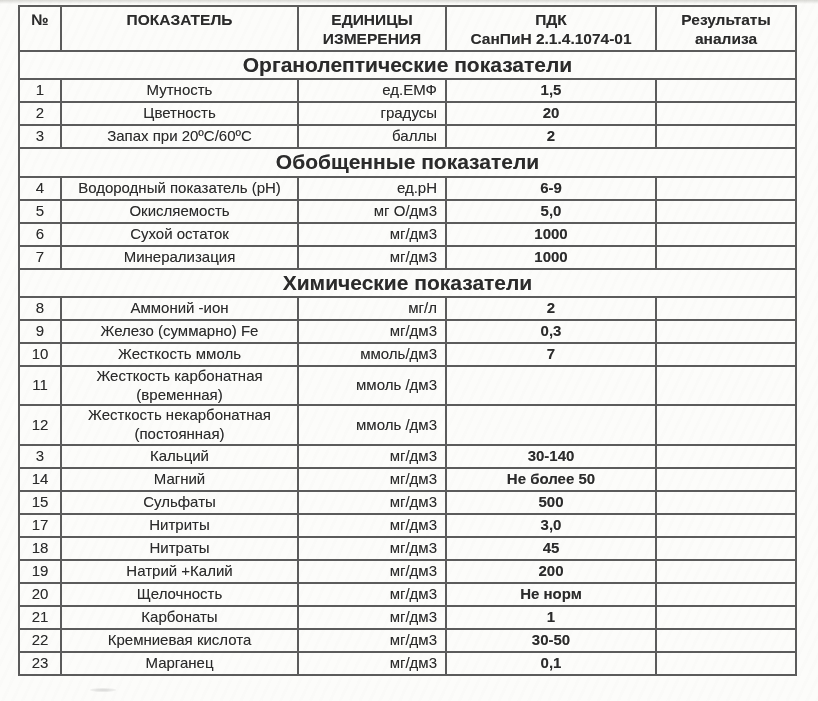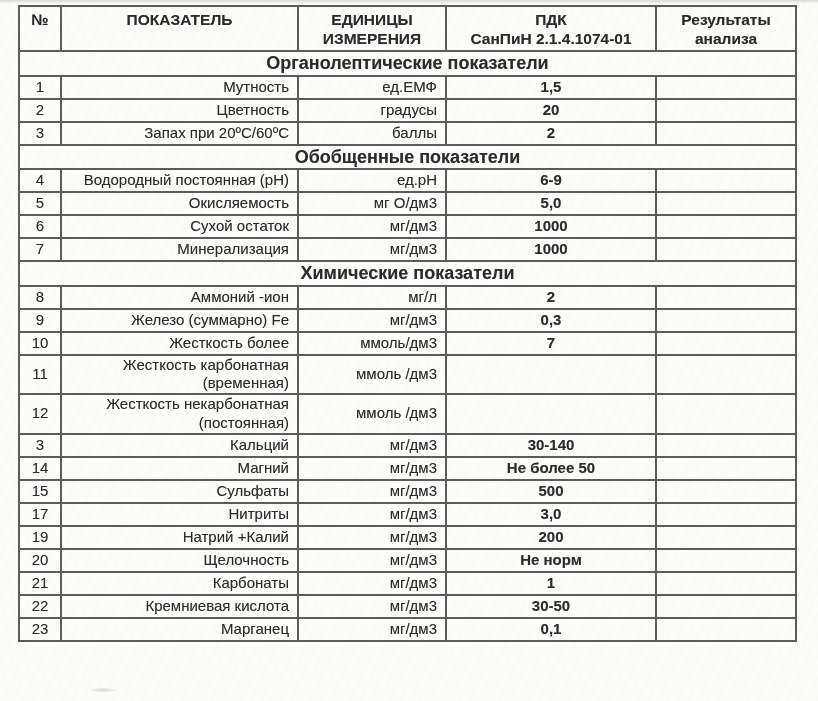--- a/index.html
+++ b/index.html
@@ -54,28 +54,28 @@
     font-size: 15.5px;
     text-align: center;
     vertical-align: top;
     padding-top: 3px;
     white-space: pre-line;
   }
   .doc-table td {
     height: 21px;
   }
   .cell-num    { text-align: center; }
-  .cell-name   { text-align: right; white-space: pre-line; border-radius: 10px; }
+  .cell-name   { text-align: center; white-space: pre-line; border-radius: 10px; }
   .cell-unit   { text-align: right; }
   .cell-pdk    { text-align: center; font-weight: bold; }
   .cell-result { text-align: center; }
   tr.section-row td {
     height: 18px;
     font-weight: bold;
-    font-size: 18px;
+    font-size: 21px;
     text-align: center;
     padding: 0;
     border-radius: 10px;
   }
   
   .scan-smudge {
     position: absolute;
     left: 90px;
     top: 688px;
     width: 26px;
@@ -133,21 +133,21 @@
         <td class="cell-name">Запах при 20ºС/60ºС</td>
         <td class="cell-unit">баллы</td>
         <td class="cell-pdk">2</td>
         <td class="cell-result"></td>
       </tr>
       <tr class="section-row">
         <td colspan="5">Обобщенные показатели</td>
       </tr>
       <tr>
         <td class="cell-num">4</td>
-        <td class="cell-name">Водородный постоянная (рН)</td>
+        <td class="cell-name">Водородный показатель (рН)</td>
         <td class="cell-unit">ед.рН</td>
         <td class="cell-pdk">6-9</td>
         <td class="cell-result"></td>
       </tr>
       <tr>
         <td class="cell-num">5</td>
         <td class="cell-name">Окисляемость</td>
         <td class="cell-unit">мг О/дм3</td>
         <td class="cell-pdk">5,0</td>
         <td class="cell-result"></td>
@@ -178,21 +178,21 @@
       </tr>
       <tr>
         <td class="cell-num">9</td>
         <td class="cell-name">Железо (суммарно) Fe</td>
         <td class="cell-unit">мг/дм3</td>
         <td class="cell-pdk">0,3</td>
         <td class="cell-result"></td>
       </tr>
       <tr>
         <td class="cell-num">10</td>
-        <td class="cell-name">Жесткость более</td>
+        <td class="cell-name">Жесткость ммоль</td>
         <td class="cell-unit">ммоль/дм3</td>
         <td class="cell-pdk">7</td>
         <td class="cell-result"></td>
       </tr>
       <tr>
         <td class="cell-num">11</td>
         <td class="cell-name">Жесткость карбонатная
 (временная)</td>
         <td class="cell-unit">ммоль /дм3</td>
         <td class="cell-pdk"></td>
@@ -228,20 +228,27 @@
         <td class="cell-result"></td>
       </tr>
       <tr>
         <td class="cell-num">17</td>
         <td class="cell-name">Нитриты</td>
         <td class="cell-unit">мг/дм3</td>
         <td class="cell-pdk">3,0</td>
         <td class="cell-result"></td>
       </tr>
       <tr>
+        <td class="cell-num">18</td>
+        <td class="cell-name">Нитраты</td>
+        <td class="cell-unit">мг/дм3</td>
+        <td class="cell-pdk">45</td>
+        <td class="cell-result"></td>
+      </tr>
+      <tr>
         <td class="cell-num">19</td>
         <td class="cell-name">Натрий +Калий</td>
         <td class="cell-unit">мг/дм3</td>
         <td class="cell-pdk">200</td>
         <td class="cell-result"></td>
       </tr>
       <tr>
         <td class="cell-num">20</td>
         <td class="cell-name">Щелочность</td>
         <td class="cell-unit">мг/дм3</td>

